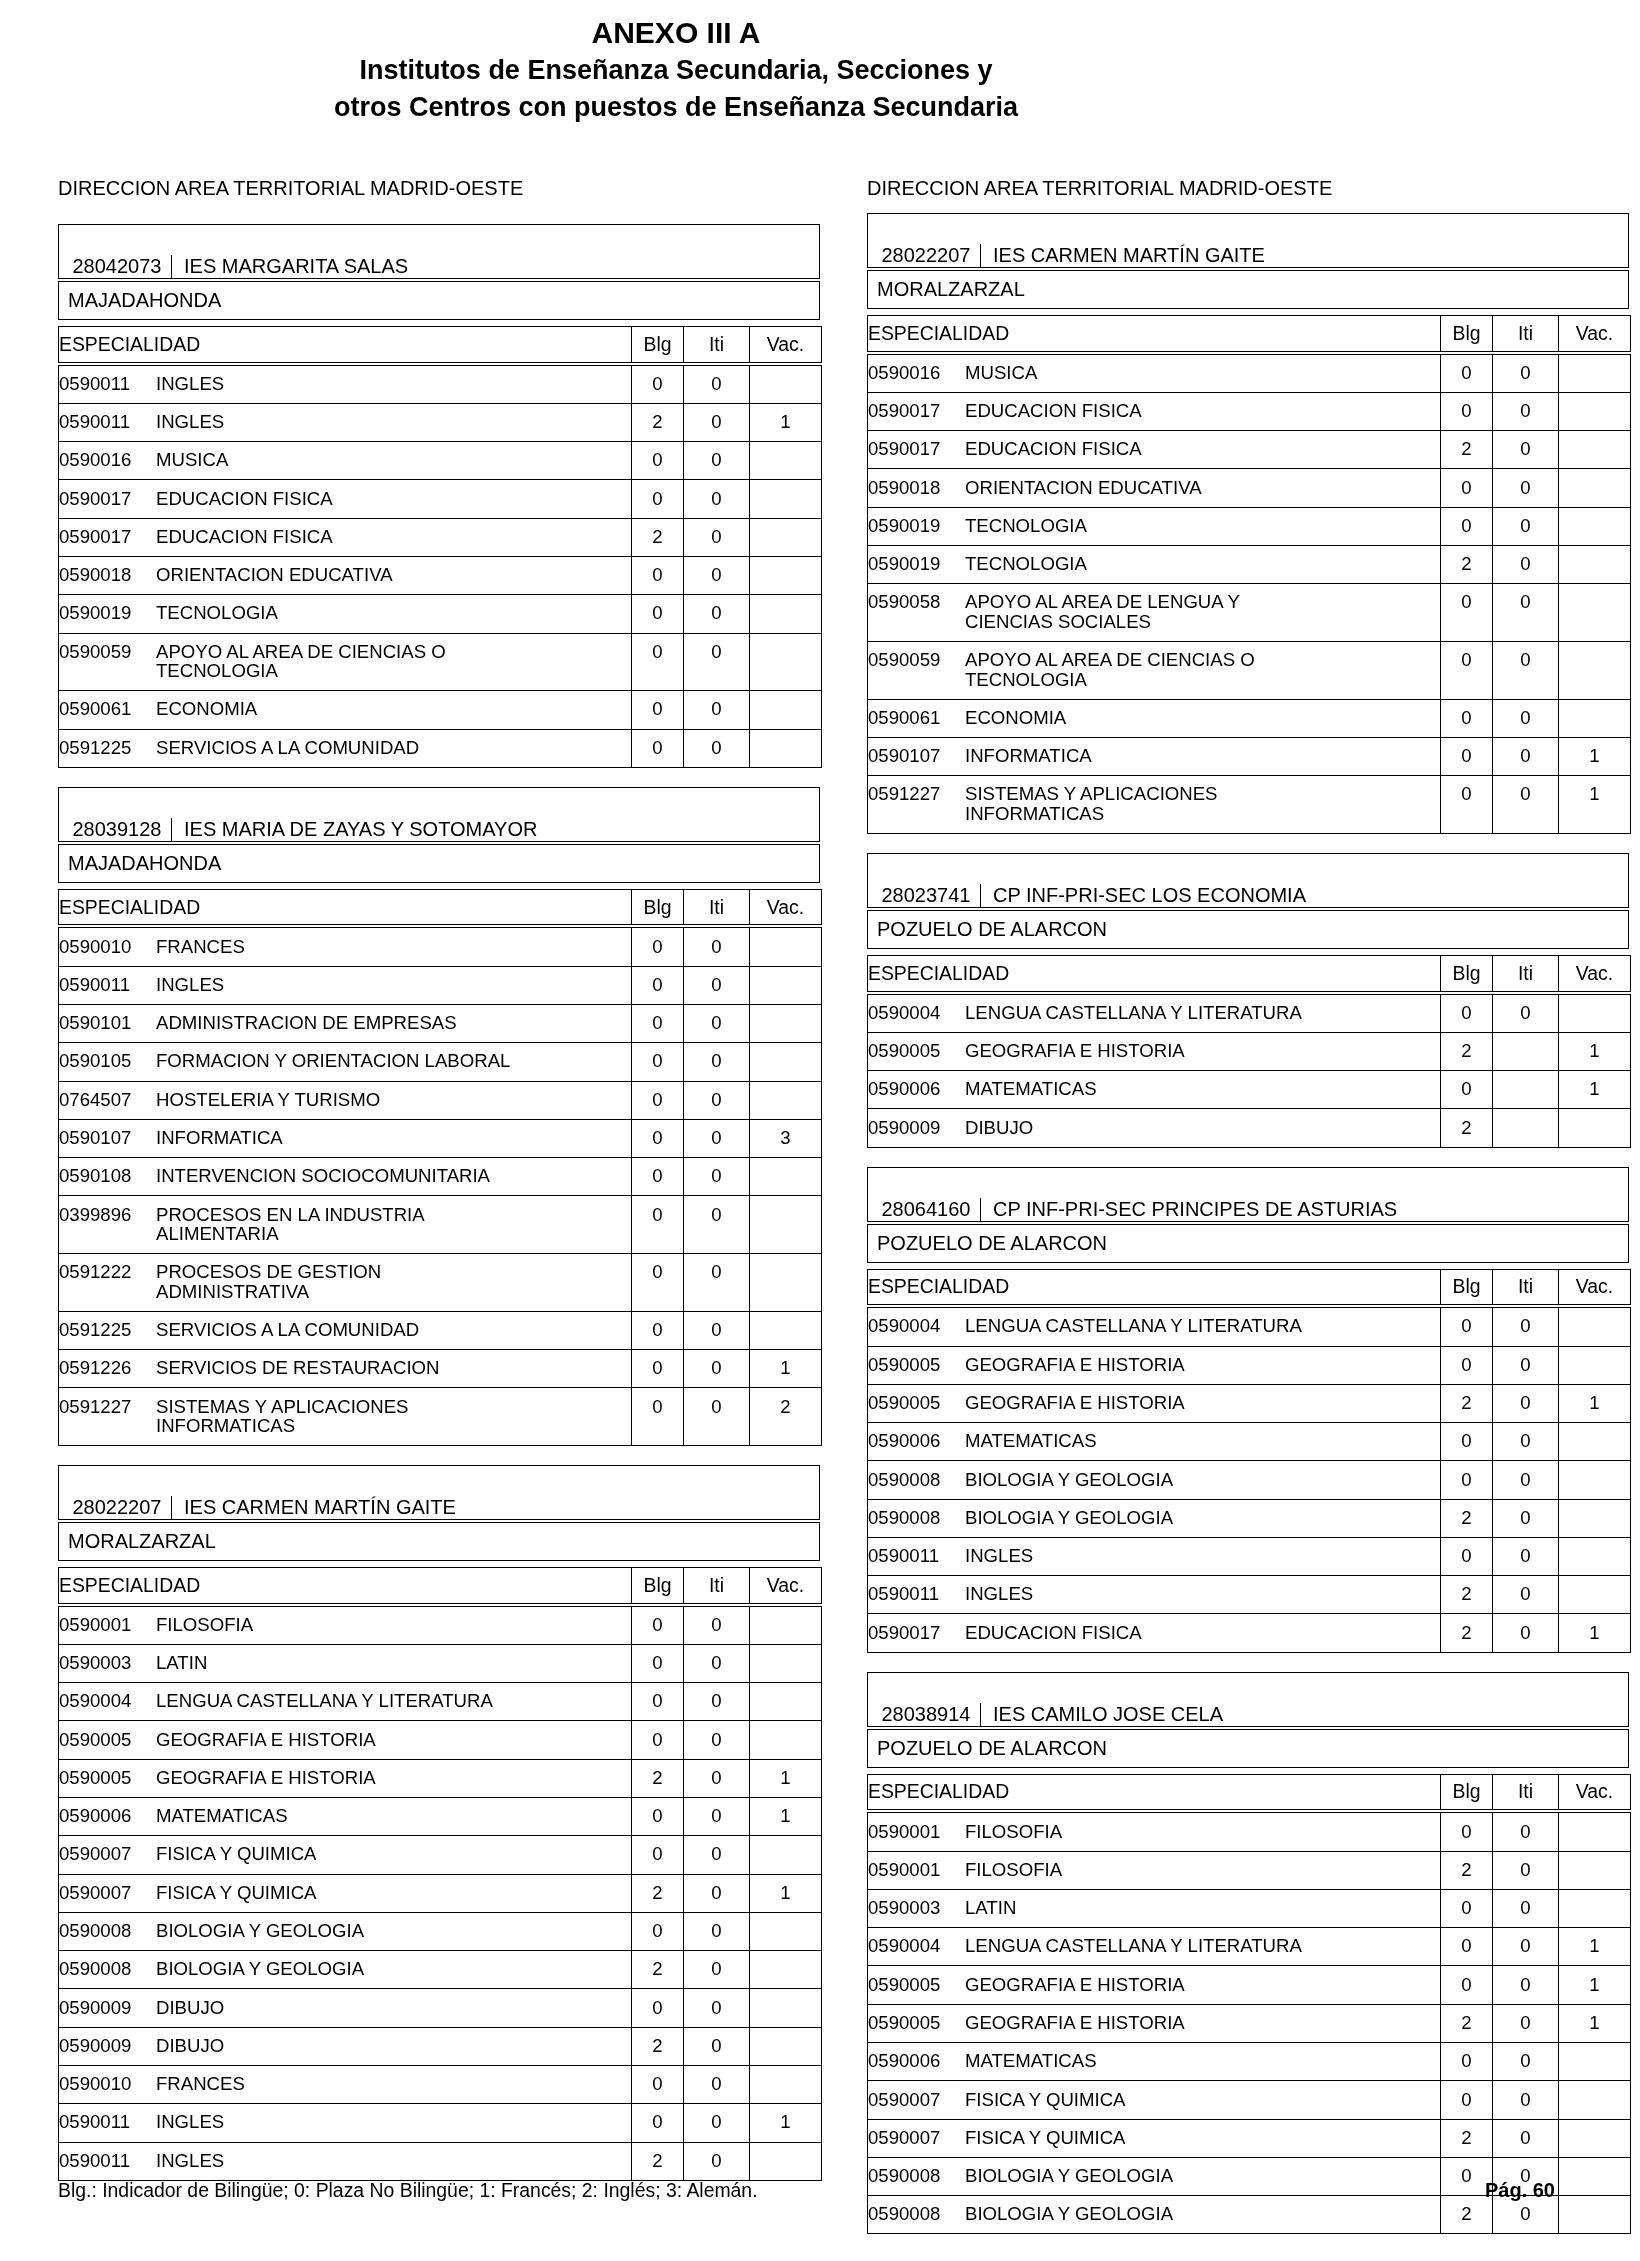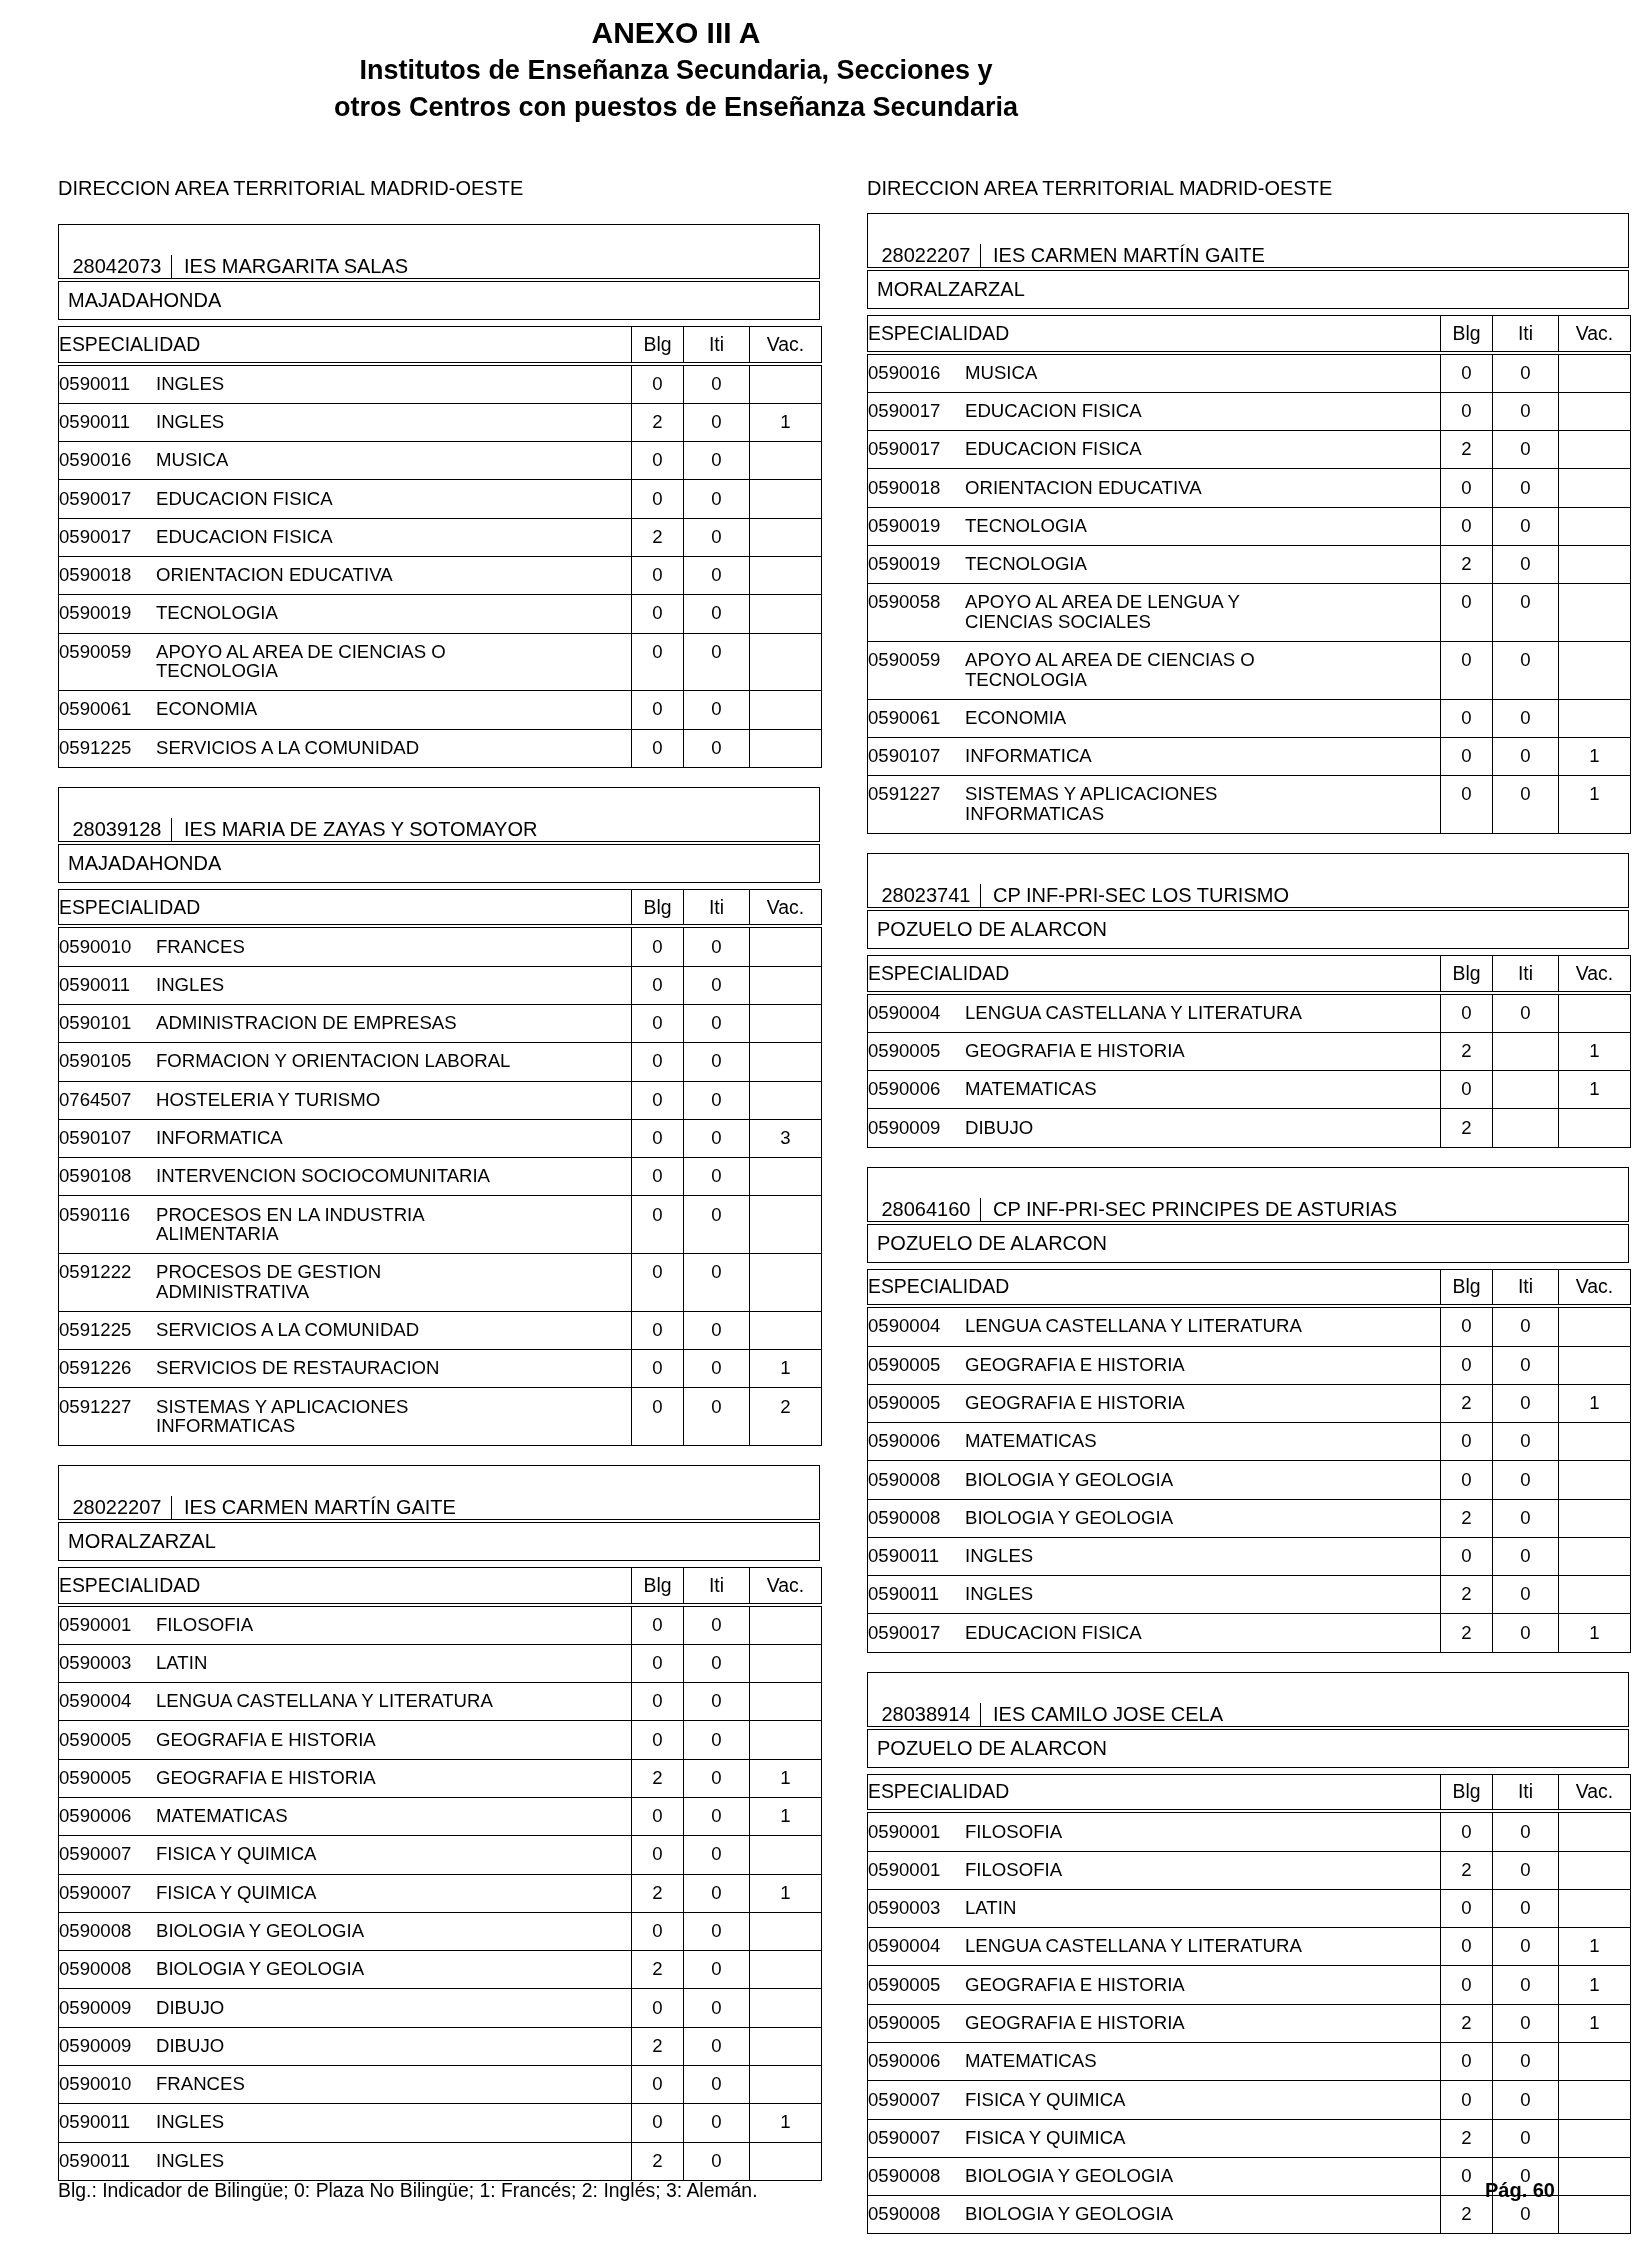--- a/index.html
+++ b/index.html
@@ -214,21 +214,21 @@
             <td class="num">0</td>
             <td class="num">3</td>
           </tr>
           <tr>
             <td class="esp"><span class="spec-code">0590108</span><span class="spec-name">INTERVENCION SOCIOCOMUNITARIA</span></td>
             <td class="num">0</td>
             <td class="num">0</td>
             <td class="num"></td>
           </tr>
           <tr>
-            <td class="esp"><span class="spec-code">0590116</span><span class="spec-name">PROCESOS EN LA INDUSTRIA
+            <td class="esp"><span class="spec-code">0399896</span><span class="spec-name">PROCESOS EN LA INDUSTRIA
 ALIMENTARIA</span></td>
             <td class="num">0</td>
             <td class="num">0</td>
             <td class="num"></td>
           </tr>
           <tr>
             <td class="esp"><span class="spec-code">0591222</span><span class="spec-name">PROCESOS DE GESTION
 ADMINISTRATIVA</span></td>
             <td class="num">0</td>
             <td class="num">0</td>
@@ -457,21 +457,21 @@
             <td class="esp"><span class="spec-code">0591227</span><span class="spec-name">SISTEMAS Y APLICACIONES
 INFORMATICAS</span></td>
             <td class="num">0</td>
             <td class="num">0</td>
             <td class="num">1</td>
           </tr>
         </tbody>
       </table>
       <div class="school-box">
         <div class="school-code">28023741</div>
-        <div class="school-name">CP INF-PRI-SEC LOS TURISMO</div>
+        <div class="school-name">CP INF-PRI-SEC LOS ECONOMIA</div>
       </div>
       <div class="muni-row">POZUELO DE ALARCON</div>
       <table class="data">
         <colgroup>
           <col class="c-esp">
           <col class="c-blg">
           <col class="c-iti">
           <col class="c-vac">
         </colgroup>
         <thead>

